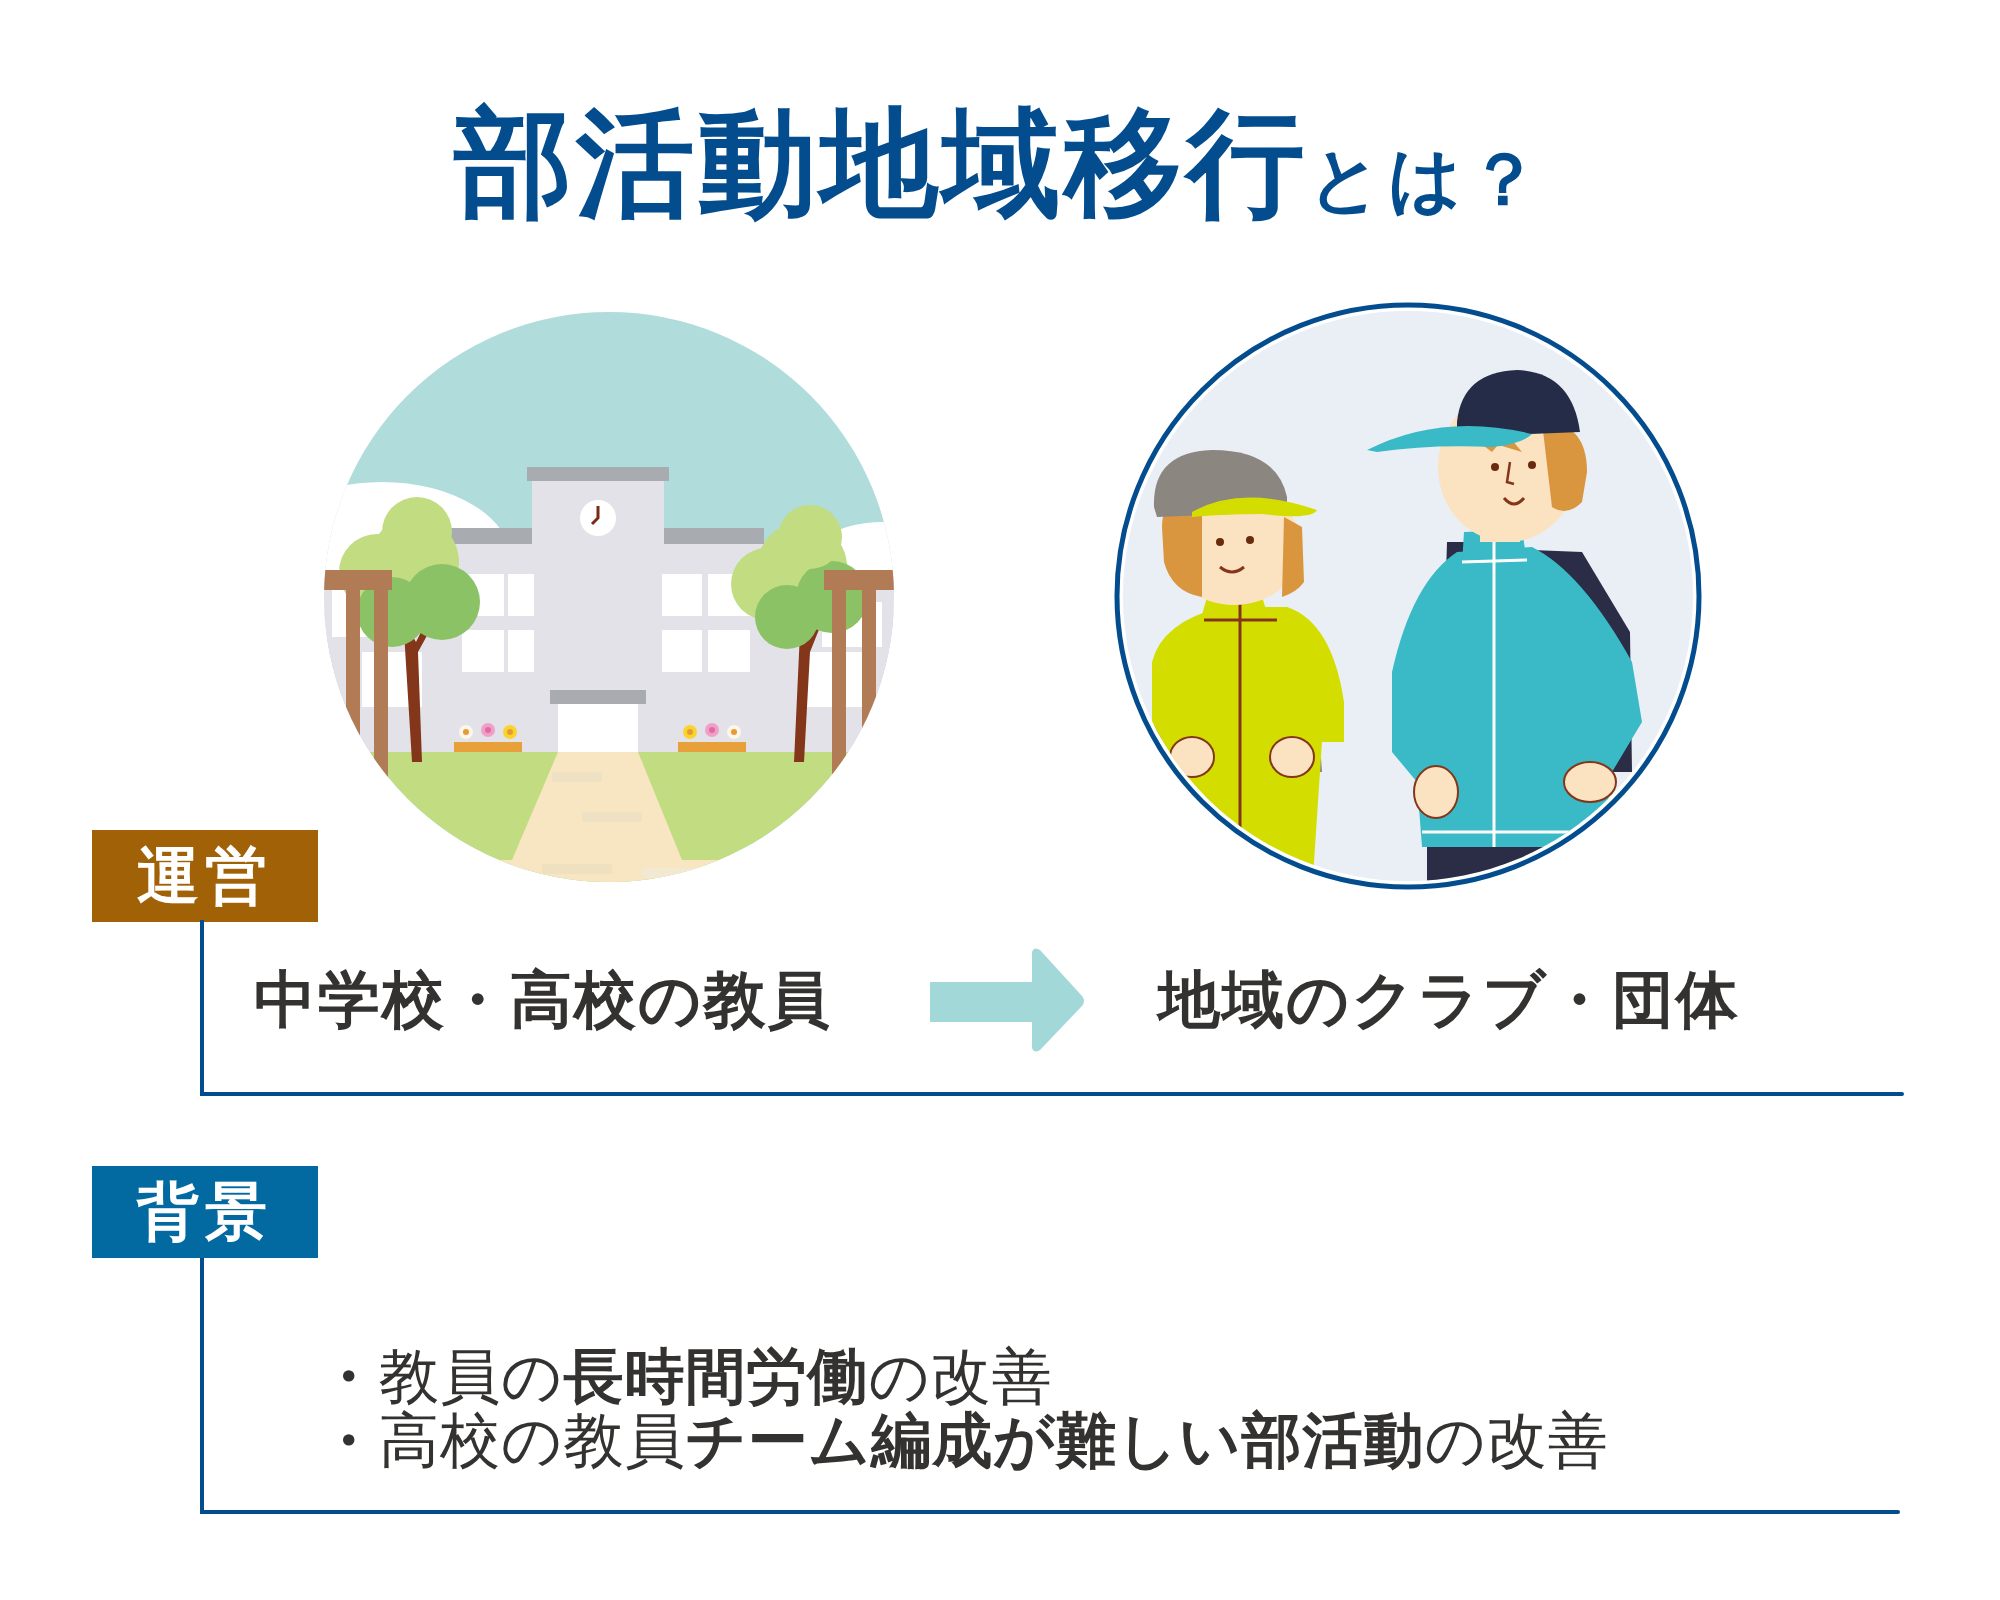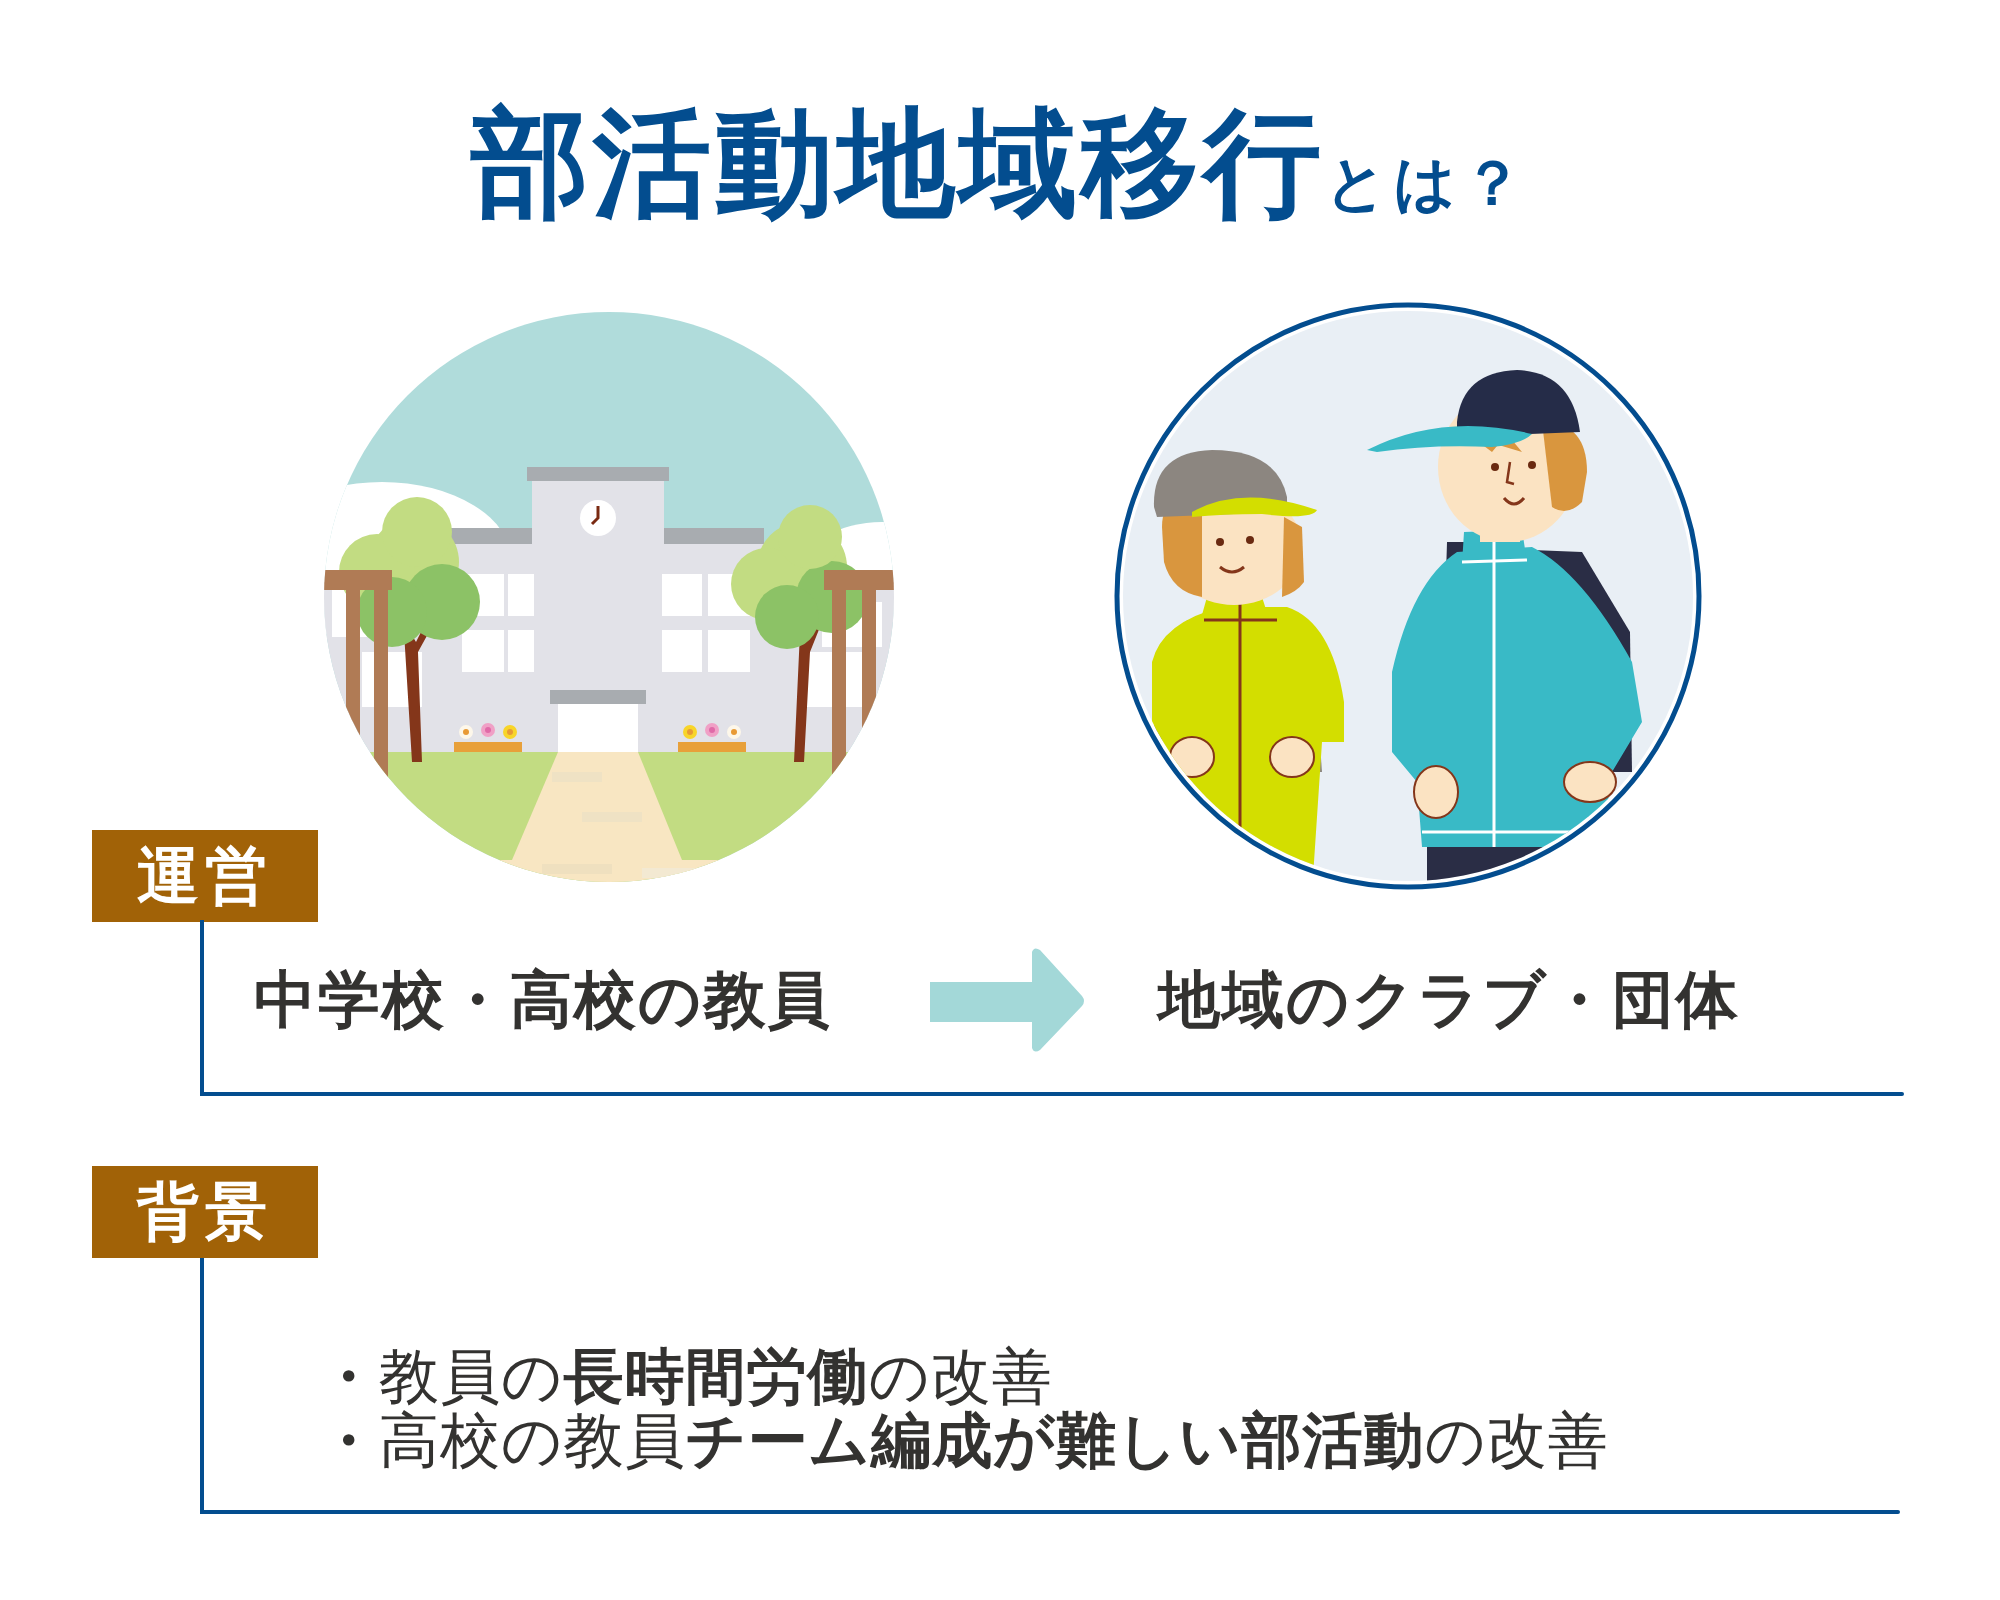--- a/index.html
+++ b/index.html
@@ -1,21 +1,21 @@
 <!DOCTYPE html>
 <html><head>
 <meta charset="utf-8">
 <style>
   html, body { margin: 0; padding: 0; background: #ffffff; }
   body { width: 2000px; height: 1600px; position: relative; overflow: hidden;
          font-family: "DejaVu Sans", "Liberation Sans", sans-serif; }
   .title { position: absolute; left: 0; width: 2000px; top: 88px; text-align: center;
            font-size: 118px; font-weight: bold; letter-spacing: 4px; line-height: 150px; }
   .title .big { font-size: 118px; }
-  .title .small { font-size: 61px; letter-spacing: 6px; }
+  .title .small { font-size: 72px; letter-spacing: 6px; }
   .illus { position: absolute; }
   .label-box { position: absolute; left: 92px; width: 226px; height: 92px; display: flex;
                align-items: center; justify-content: center; color: #ffffff;
                font-size: 62px; font-weight: bold; letter-spacing: 6px; }
   .bracket-v { position: absolute; width: 4px; }
   .bracket-h { position: absolute; height: 4px; border-radius: 2px; }
   .row-text { position: absolute; font-size: 62px; color: #333230; letter-spacing: 2px; white-space: nowrap; line-height: 80px; font-weight: bold; }
   .bullet-text { position: absolute; left: 318px; font-size: 60px; color: #333230; font-weight: bold; letter-spacing: 1px; white-space: nowrap; line-height: 80px; }
   .bullet-text .light { font-weight: normal; }
   .arrow { position: absolute; left: 926px; top: 946px; }
@@ -188,21 +188,21 @@
 <div class="row-text" style="left:254px; top:960px;">中学校・高校の教員</div>
 
 <div class="arrow">
   <svg width="160" height="110" viewBox="0 0 160 110" xmlns="http://www.w3.org/2000/svg">
     <path d="M4 36 L106 36 L106 6 Q108 0 114 4 L156 50 Q160 55 156 60 L114 104 Q108 108 106 102 L106 76 L4 76 Z" fill="#a3d8d8"></path>
   </svg>
 </div>
 
 <div class="row-text" style="left:1158px; top:960px;">地域のクラブ・団体</div>
 
-<div class="label-box" style="top:1166px; background:#a16207;">
+<div class="label-box" style="top:1166px; background:#0369a1;">
   <span>背景</span>
 </div>
 <div class="bracket-v" style="left:200px; top:1258px; height:256px; background:#034d8f;"></div>
 <div class="bracket-h" style="left:200px; top:1510px; width:1700px; background:#034d8f;"></div>
 
 <div class="bullet-text" style="top:1300px;margin-top:36px;">
   <span>・</span><span class="light">教員の</span><span>長時間労働</span><span class="light">の改善</span>
 </div>
 <div class="bullet-text" style="top:1400px;">
   <span>・</span><span class="light">高校の教員</span><span>チーム編成が難しい部活動</span><span class="light">の改善</span>

